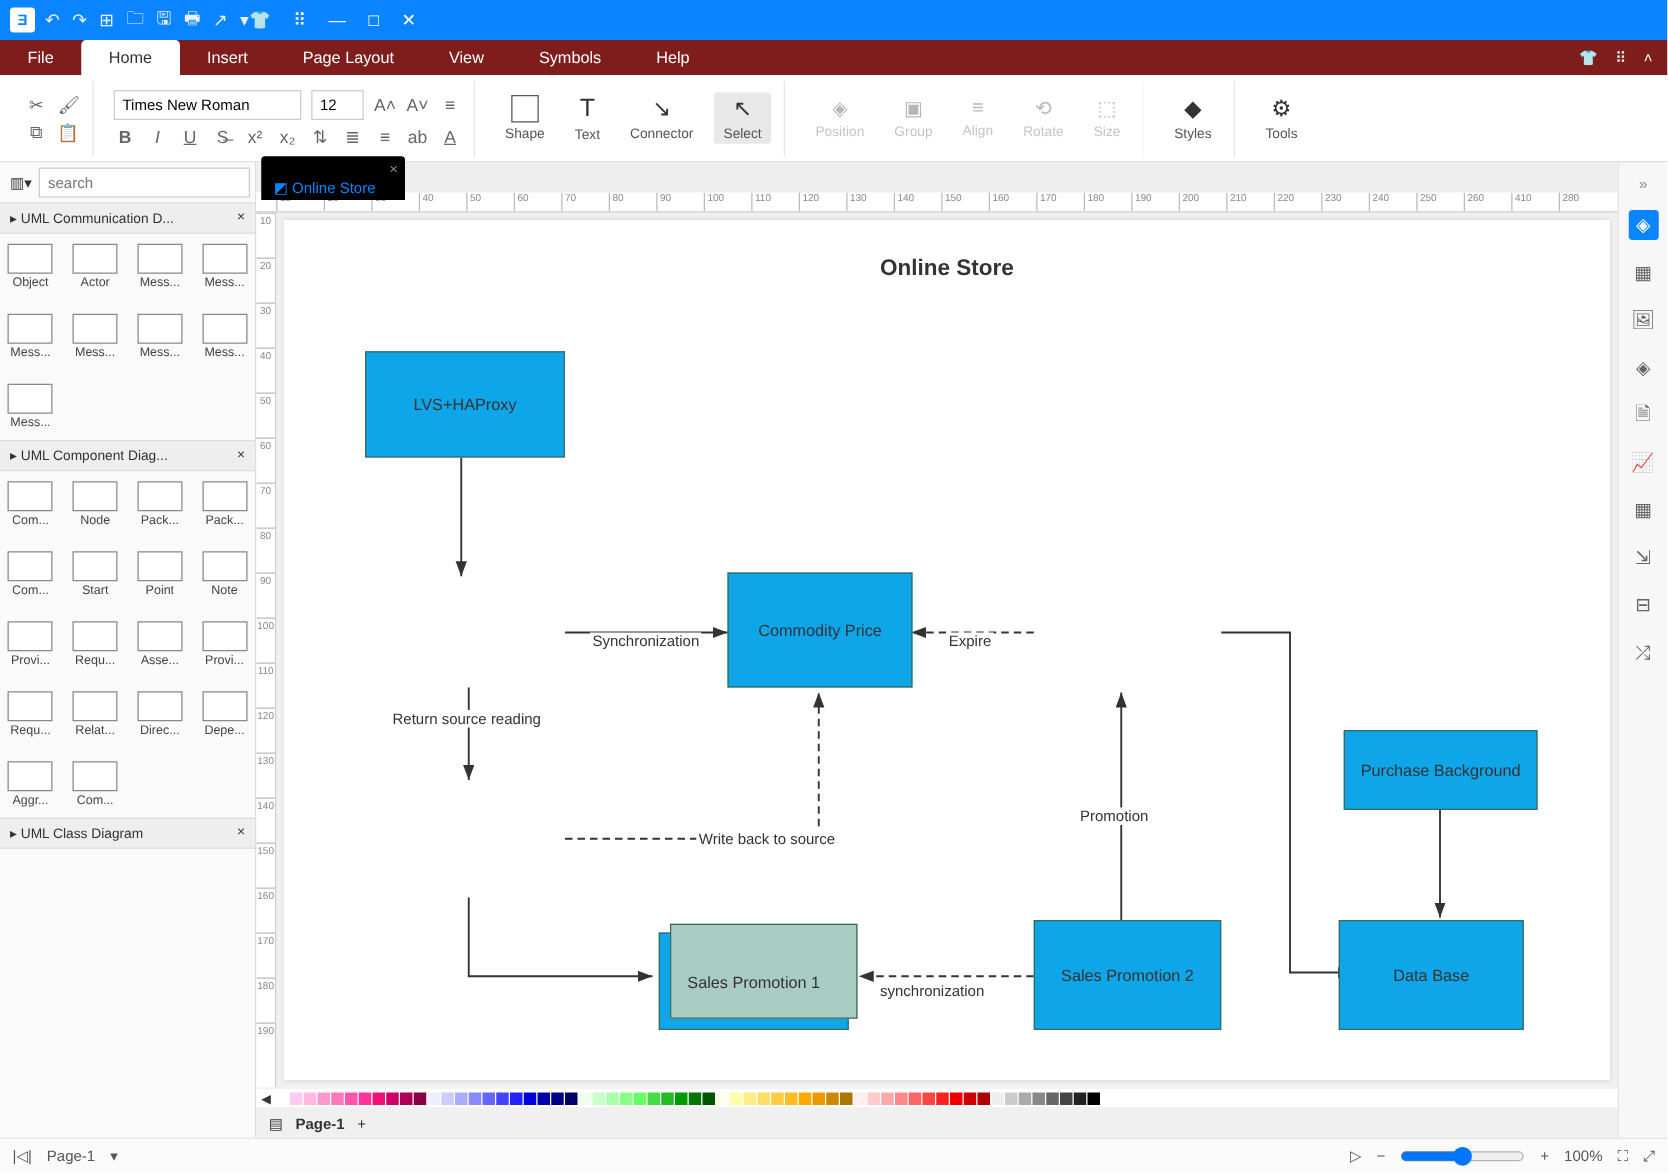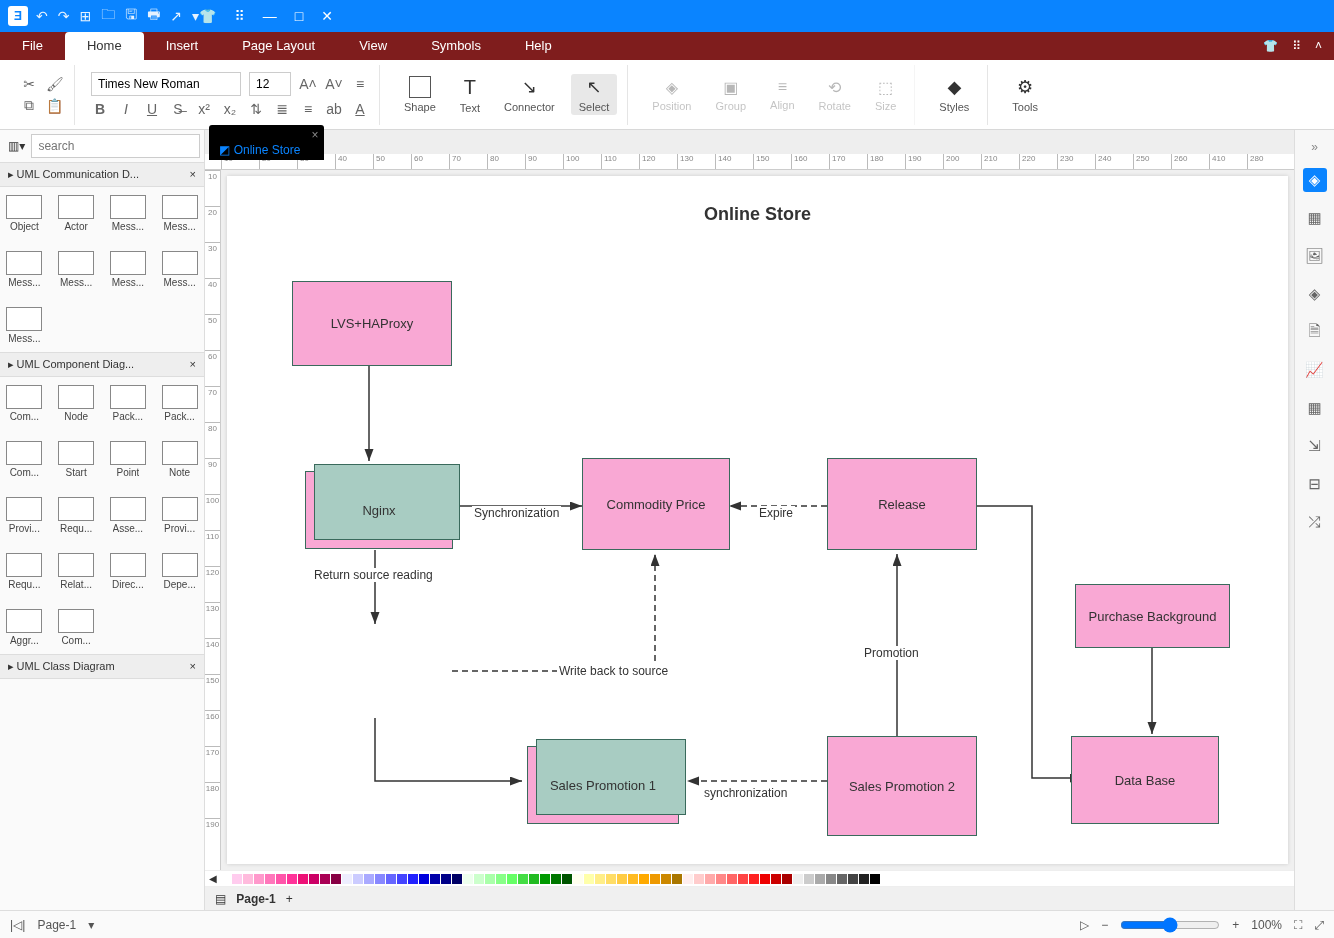--- a/index.html
+++ b/index.html
@@ -39,21 +39,21 @@
 .tabline { height: 24px; background: #eee; display: flex; align-items: center; padding-left: 4px; }
 .doctab { background: #000000; padding: 18px 24px 3px 10px; font-size: 12px; color: #0a84ff; position: relative; border-radius: 3px 3px 0 0; }
 .doctab .x { position: absolute; right: 6px; top: 3px; color: #888; cursor: pointer; }
 .ruler-h { height: 16px; background: #fff; border-bottom: 1px solid #ccc; font-size: 8px; color: #888; display: flex; overflow: hidden; padding-left: 16px; }
 .ruler-h span { width: 38px; border-left: 1px solid #bbb; padding-left: 2px; flex-shrink: 0; }
 .canvas-viewport { flex: 1; display: flex; overflow: hidden; }
 .ruler-v { width: 16px; background: #fff; border-right: 1px solid #ccc; font-size: 8px; color: #888; display: flex; flex-direction: column; }
 .ruler-v span { height: 36px; border-top: 1px solid #bbb; writing-mode: horizontal-tb; padding-top: 1px; text-align: center; }
 .canvas { flex: 1; background: #fff; position: relative; overflow: hidden; margin: 6px; box-shadow: 0 0 4px rgba(0,0,0,.15); }
 .diagram-title { position: absolute; top: 28px; left: 50%; transform: translateX(-50%); font-size: 18px; font-weight: bold; }
-.node { position: absolute; background: #f9a8d4; border: 1.5px solid #3a6a5c; display: flex; align-items: center; justify-content: center; font-size: 13px; text-align: center; padding: 4px; }
+.node { position: absolute; background: #0ea5e9; border: 1.5px solid #3a6a5c; display: flex; align-items: center; justify-content: center; font-size: 13px; text-align: center; padding: 4px; }
 .node.stack::before { content: ""; position: absolute; inset: -8px -8px 8px 8px; background: #a8ccc2; border: 1.5px solid #3a6a5c; z-index: -1; }
 .lbl-txt { position: absolute; font-size: 12px; color: #333; background: #fff; padding: 0 2px; }
 .rpanel { width: 40px; background: #f7f7f7; border-left: 1px solid #ddd; display: flex; flex-direction: column; align-items: center; gap: 14px; padding-top: 10px; }
 .rpanel .ri { width: 24px; height: 24px; display: flex; align-items: center; justify-content: center; color: #666; cursor: pointer; font-size: 15px; }
 .rpanel .ri.active { background: #0a84ff; color: #fff; border-radius: 3px; }
 .colorbar { height: 16px; display: flex; align-items: center; padding: 0 4px; background: #fff; border-top: 1px solid #eee; }
 .colorbar .sw { width: 10px; height: 10px; margin-right: 1px; }
 .statusbar { height: 28px; border-top: 1px solid #ddd; display: flex; align-items: center; padding: 0 10px; gap: 12px; font-size: 12px; color: #555; background: #fafafa; }
 .statusbar .sp { flex: 1; }
 .pagetabs { display: flex; align-items: center; gap: 10px; padding-left: 10px; }
@@ -421,25 +421,23 @@
           <line x1="600" y1="605" x2="460" y2="605" stroke="#333" stroke-width="1.5" stroke-dasharray="6,4" marker-end="url(#ah)"></line>
 
           <line x1="670" y1="560" x2="670" y2="378" stroke="#333" stroke-width="1.5" marker-end="url(#ah)"></line>
 
           <path d="M750,330 L805,330 L805,602 L855,602" stroke="#333" stroke-width="1.5" fill="none" marker-end="url(#ah)"></path>
 
           <line x1="925" y1="472" x2="925" y2="558" stroke="#333" stroke-width="1.5" marker-end="url(#ah)"></line>
         </svg>
 
         <div class="node" style="left:65px;top:105px;width:160px;height:85px">LVS+HAProxy</div>
-        <div class="node stack" style="left:78px;top:295px;width:148px;height:78px;z-index:2">Nginx</div>
         <div class="node" style="left:355px;top:282px;width:148px;height:92px">Commodity Price</div>
-        <div class="node" style="left:600px;top:282px;width:150px;height:92px">Release</div>
         <div class="node stack" style="left:300px;top:570px;width:152px;height:78px;z-index:2">Sales Promotion 1</div>
-        <div class="node" style="left:600px;top:560px;width:150px;height:100px">Sales Promotion 2</div>
+        <div class="node" style="left:600px;top:560px;width:150px;height:88px">Sales Promotion 2</div>
         <div class="node" style="left:848px;top:408px;width:155px;height:64px">Purchase Background</div>
         <div class="node" style="left:844px;top:560px;width:148px;height:88px">Data Base</div>
 
         <div class="lbl-txt" style="left:245px;top:330px">Synchronization</div>
         <div class="lbl-txt" style="left:530px;top:330px">Expire</div>
         <div class="lbl-txt" style="left:85px;top:392px">Return source reading</div>
         <div class="lbl-txt" style="left:330px;top:488px">Write back to source</div>
         <div class="lbl-txt" style="left:635px;top:470px">Promotion</div>
         <div class="lbl-txt" style="left:475px;top:610px">synchronization</div>
       </div>

